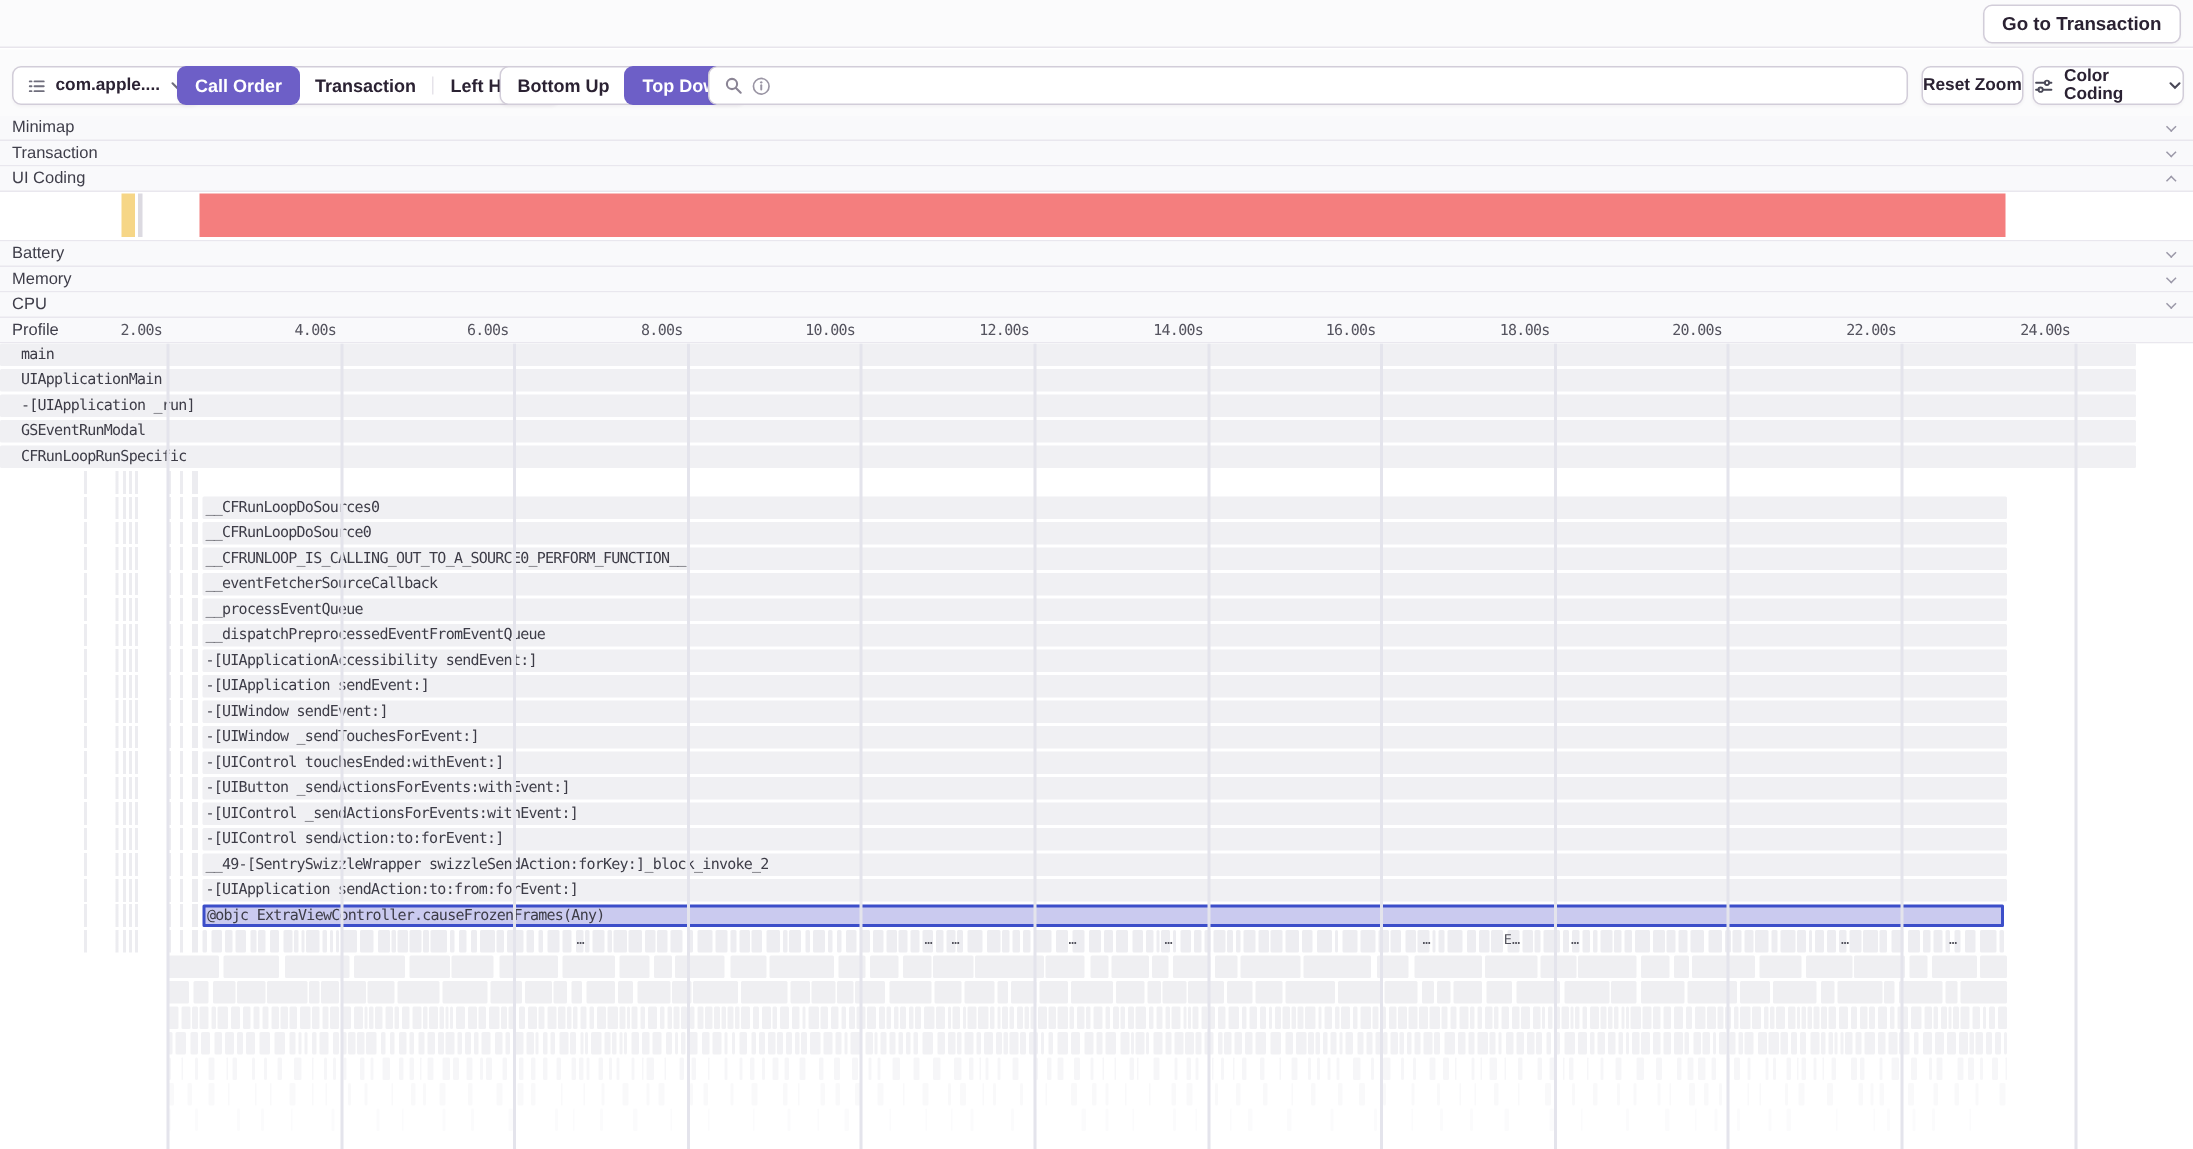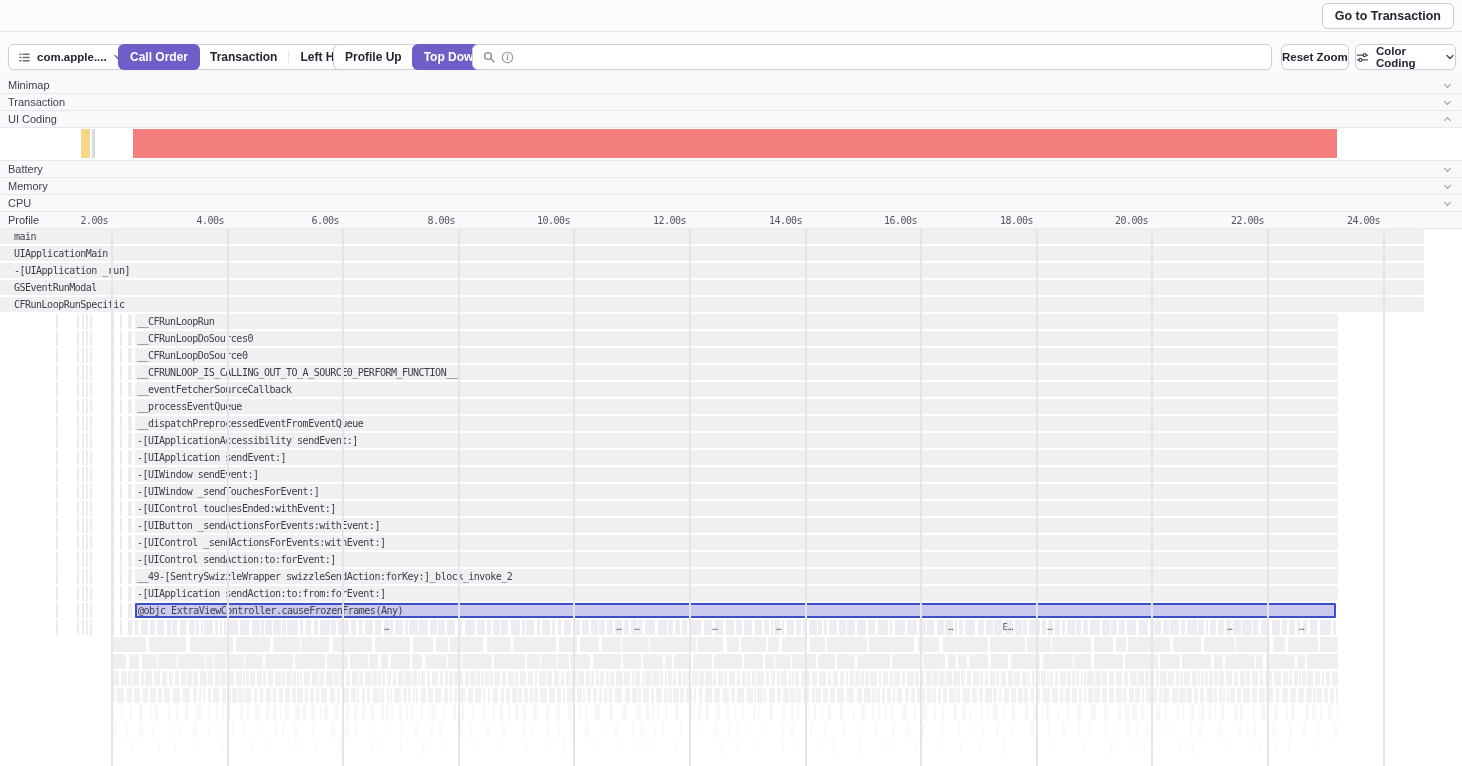--- a/index.html
+++ b/index.html
@@ -102,21 +102,21 @@
     </span>
   </div>
 
   <div class="group" id="sort-group" style="left:118px">
       <span class="seg active">Call Order</span>
       <span class="seg">Transaction</span>
       <span class="segdiv"></span>
       <span class="seg">Left Heavy</span>
     </div>
   <div class="group" id="dir-group" style="left:333px">
-      <span class="seg">Profile Up</span>
+      <span class="seg">Bottom Up</span>
       <span class="seg active">Top Down</span>
     </div>
 
   <div class="search">
     <span class="icon">
       <svg width="12" height="12" viewBox="0 0 12 12">
           <circle cx="5" cy="5" r="3.4" stroke="#8b8595" stroke-width="1.4" fill="none"></circle>
           <path d="M7.6 7.6L10.8 10.8" stroke="#8b8595" stroke-width="1.4" stroke-linecap="round"></path>
         </svg>
     </span>
@@ -181,21 +181,20 @@
   <span class="sec-label">Profile</span>
   <span id="tick-labels"><span class="tick-label" style="left: 42px;">2.00s</span><span class="tick-label" style="left: 158px;">4.00s</span><span class="tick-label" style="left: 273px;">6.00s</span><span class="tick-label" style="left: 389px;">8.00s</span><span class="tick-label" style="left: 504px;">10.00s</span><span class="tick-label" style="left: 620px;">12.00s</span><span class="tick-label" style="left: 736px;">14.00s</span><span class="tick-label" style="left: 851px;">16.00s</span><span class="tick-label" style="left: 967px;">18.00s</span><span class="tick-label" style="left: 1082px;">20.00s</span><span class="tick-label" style="left: 1198px;">22.00s</span><span class="tick-label" style="left: 1314px;">24.00s</span></span>
 </div>
 
 <div class="flame" id="flame">
     <div class="frame toprow" style="left: 0px; top: 0px; width: 1424px;">main</div>
     <div class="frame toprow" style="left: 0px; top: 17px; width: 1424px;">UIApplicationMain</div>
     <div class="frame toprow" style="left: 0px; top: 34px; width: 1424px;">-[UIApplication _run]</div>
     <div class="frame toprow" style="left: 0px; top: 51px; width: 1424px;">GSEventRunModal</div>
     <div class="frame toprow" style="left: 0px; top: 68px; width: 1424px;">CFRunLoopRunSpecific</div>
-    <div class="frame stackrow" style="left: 135px; top: 85px; width: 1203px;">__CFRunLoopRun</div>
     <div class="frame stackrow" style="left: 135px; top: 102px; width: 1203px;">__CFRunLoopDoSources0</div>
     <div class="frame stackrow" style="left: 135px; top: 119px; width: 1203px;">__CFRunLoopDoSource0</div>
     <div class="frame stackrow" style="left: 135px; top: 136px; width: 1203px;">__CFRUNLOOP_IS_CALLING_OUT_TO_A_SOURCE0_PERFORM_FUNCTION__</div>
     <div class="frame stackrow" style="left: 135px; top: 153px; width: 1203px;">__eventFetcherSourceCallback</div>
     <div class="frame stackrow" style="left: 135px; top: 170px; width: 1203px;">__processEventQueue</div>
     <div class="frame stackrow" style="left: 135px; top: 187px; width: 1203px;">__dispatchPreprocessedEventFromEventQueue</div>
     <div class="frame stackrow" style="left: 135px; top: 204px; width: 1203px;">-[UIApplicationAccessibility sendEvent:]</div>
     <div class="frame stackrow" style="left: 135px; top: 221px; width: 1203px;">-[UIApplication sendEvent:]</div>
     <div class="frame stackrow" style="left: 135px; top: 238px; width: 1203px;">-[UIWindow sendEvent:]</div>
     <div class="frame stackrow" style="left: 135px; top: 255px; width: 1203px;">-[UIWindow _sendTouchesForEvent:]</div>

